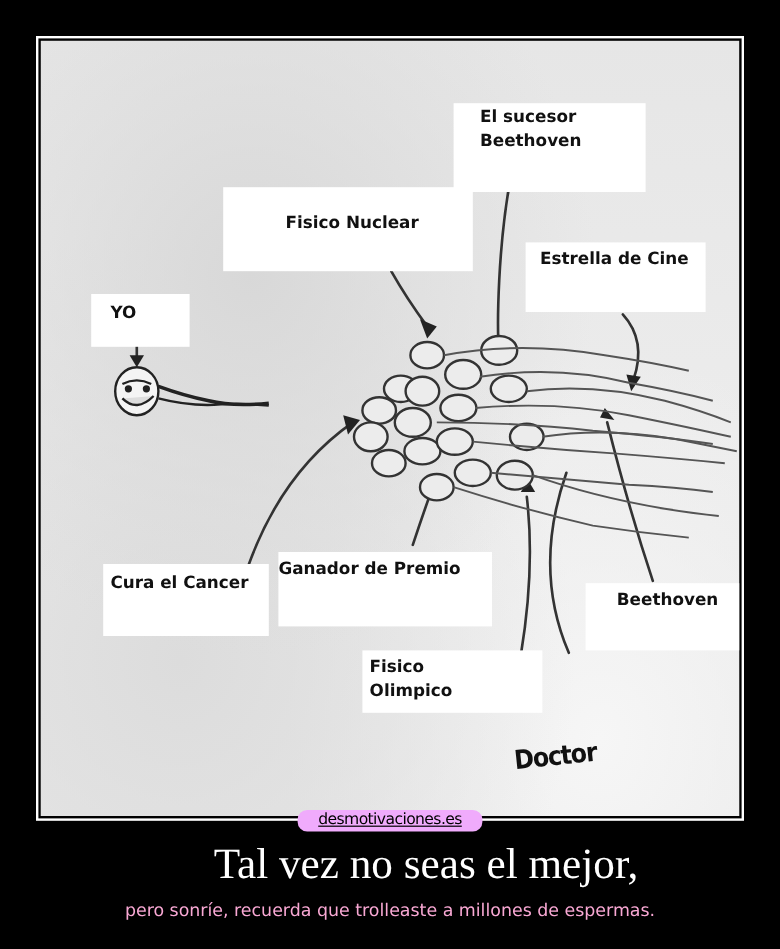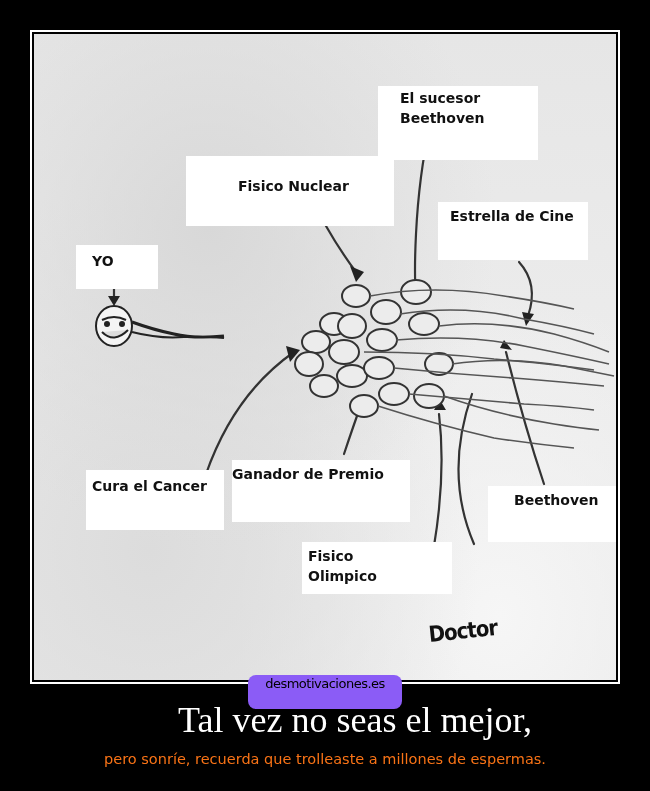--- a/index.html
+++ b/index.html
@@ -18,30 +18,30 @@
     position: absolute; background: #fff; color: #111;
     font-family: "DejaVu Sans", sans-serif; font-weight: bold; font-size: 14px; line-height: 20px;
   }
   .doctor {
     position: absolute; left: 396px; top: 588px; font-family: "DejaVu Sans", sans-serif;
     font-weight: 900; font-size: 22px; color: #111; transform: rotate(-6deg); letter-spacing: -1px;
     transform-origin: left bottom; font-stretch: condensed;
   }
   svg.drawing { position: absolute; left: 0; top: 0; }
   .watermark {
-    position: absolute; left: 248px; top: 675px; width: 154px; height: 34px; background: #8b5cf6;
+    position: absolute; left: 248px; top: 675px; width: 154px; height: 18px; background: #f0abfc;
     border-radius: 8px; text-align: center; font-size: 13px; line-height: 17px; color: #000;
-    letter-spacing: -0.5px; font-family: "DejaVu Sans", sans-serif;
+    letter-spacing: -0.5px; font-family: "DejaVu Sans", sans-serif; text-decoration: underline;
   }
   .title {
     position: absolute; left: 0; top: 700px; width: 650px; text-align: center; color: #fff;
     font-family: "Liberation Serif", serif; font-size: 36px; line-height: 40px; margin-left: 30px;
   }
   .subtitle {
-    position: absolute; left: 0; top: 749px; width: 650px; text-align: center; color: #f97316;
+    position: absolute; left: 0; top: 749px; width: 650px; text-align: center; color: #f9a8d4;
     font-family: "DejaVu Sans", sans-serif; font-size: 14.5px; line-height: 20px;
   }
 </style>
 </head>
 <body>
 
 <div class="frame">
   <div class="picture">
 
     <svg class="drawing" width="582" height="646" viewBox="0 0 582 646">

